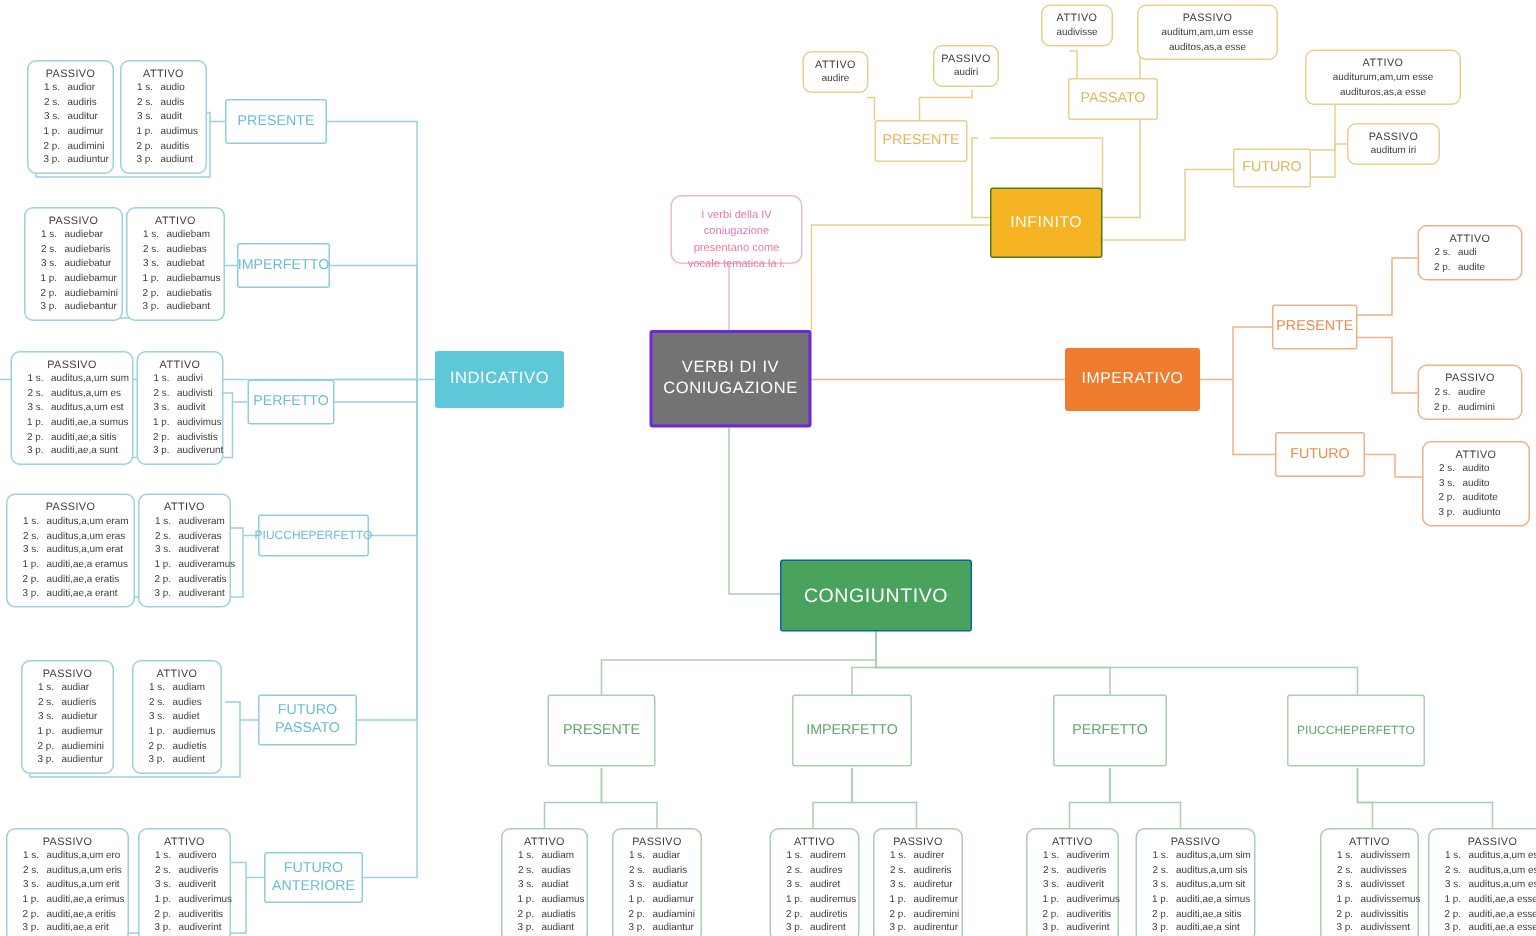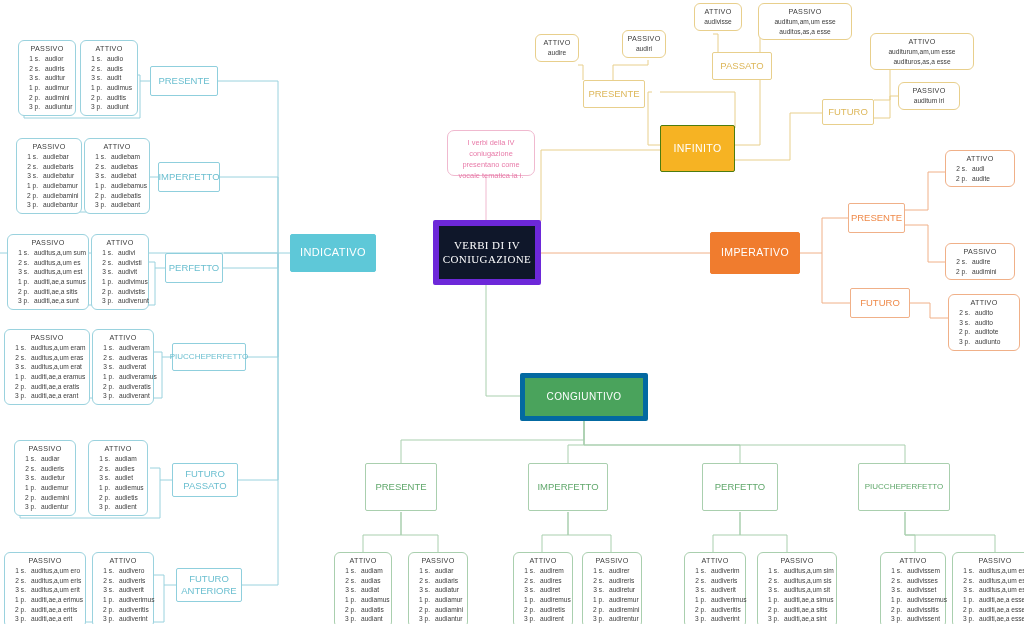--- a/index.html
+++ b/index.html
@@ -4,25 +4,25 @@
 <style>
   html,body{margin:0;padding:0;background:#ffffff;}
   body{width:1024px;height:624px;position:relative;overflow:hidden;
        font-family:"Liberation Sans","DejaVu Sans",sans-serif;}
   #canvas{position:absolute;left:0;top:0;width:1024px;height:624px;}
   svg#wires{position:absolute;left:0;top:0;width:1024px;height:624px;}
   .node{position:absolute;box-sizing:border-box;border-radius:2px;
         display:flex;align-items:center;justify-content:center;text-align:center;}
   
   .main{color:#ffffff;letter-spacing:.4px;line-height:1.25;}
-  .n-center{background:#0f172a;border:6px solid #6d28d9;font-size:11px;font-family:Liberation Serif, serif;}
+  .n-center{background:#737373;border:2px solid #6d28d9;font-size:11px;}
   .n-ind{background:#5ec8d8;border:1px solid #5ec8d8;font-size:11px;}
   .n-inf{background:#f6b323;border:1px solid #4d7c0f;font-size:10.5px;}
   .n-imp{background:#f07c2e;border:1px solid #f07c2e;font-size:10.5px;}
-  .n-con{background:#4aa35c;border:5px solid #0369a1;font-size:10px;}
+  .n-con{background:#4aa35c;border:1px solid #0369a1;font-size:13px;}
   
   .sub{background:#ffffff;font-size:9.5px;line-height:1.3;}
   .s-teal{border:1px solid #8fcfdd;color:#6bbfd0;}
   .s-gold{border:1px solid #e8cf8c;color:#ddb75a;}
   .s-orange{border:1px solid #f0b088;color:#ef8a4a;}
   .s-green{border:1px solid #a9cfae;color:#61a86c;}
   
   .tbl{position:absolute;box-sizing:border-box;background:#fff;border-radius:6px;
        padding:3px 4px 3px 4px;}
   .t-teal{border:1px solid #9ad2de;}

